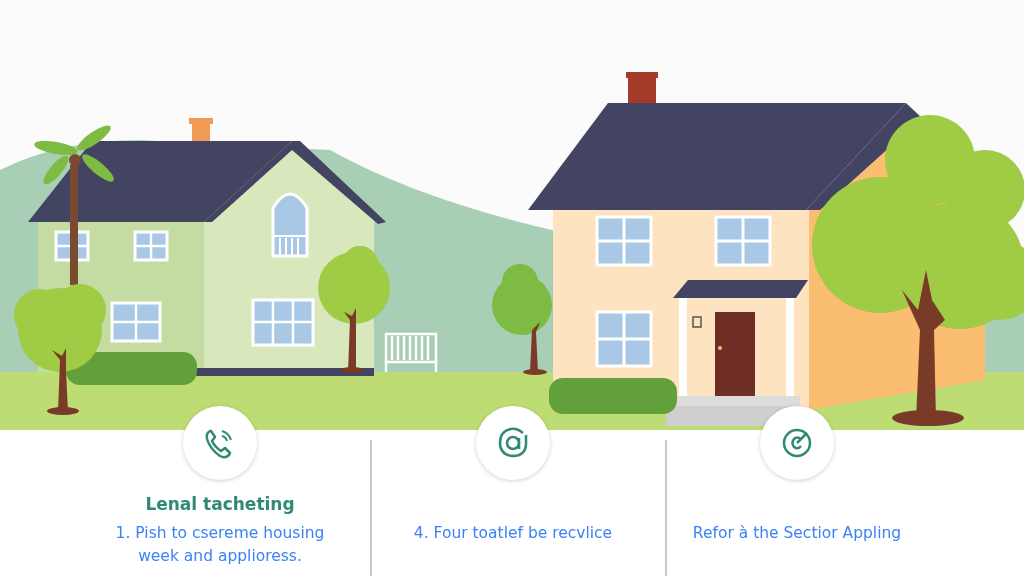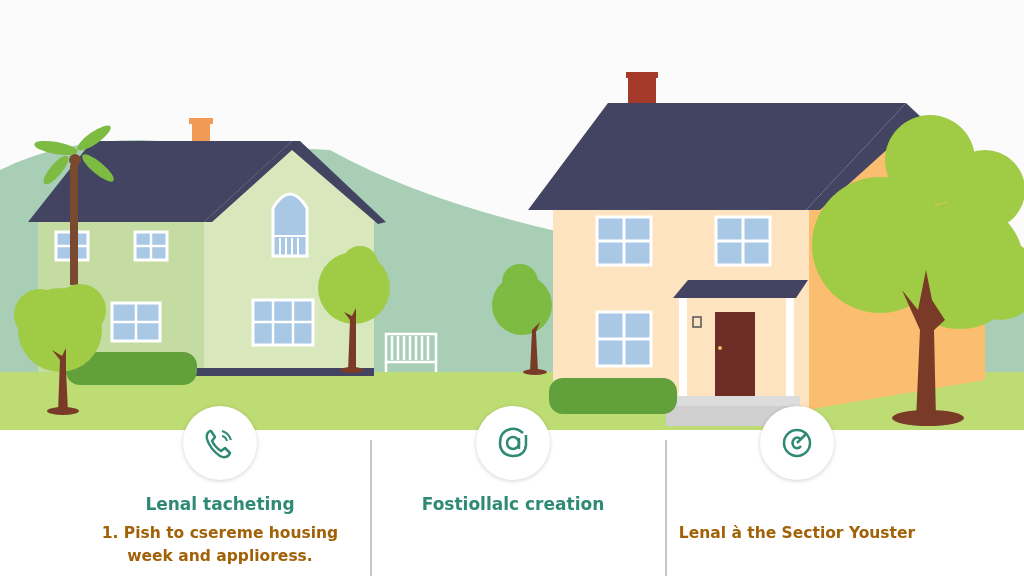--- a/index.html
+++ b/index.html
@@ -2,21 +2,21 @@
 <html><head>
 <meta charset="utf-8">
 <style>
   html, body { margin:0; padding:0; }
   body { width:1024px; height:576px; overflow:hidden; background:#fbfbfb; font-family:"DejaVu Sans", sans-serif; position:relative; }
   .scene { position:absolute; left:0; top:0; width:1024px; height:432px; }
   .bottom { position:absolute; left:0; top:430px; width:1024px; height:146px; background:#ffffff; }
   .feature { position:absolute; top:0; width:300px; height:146px; text-align:center; }
   .icon-circle { position:absolute; left:50%; top:-24px; width:74px; height:74px; margin-left:-37px; border-radius:50%; background:#fff; box-shadow:0 1px 4px rgba(0,0,0,0.18); display:flex; align-items:center; justify-content:center; }
   .f-title { position:absolute; left:0; right:0; top:64px; font-size:17px; font-weight:bold; color:#2f8a73; }
-  .f-desc { position:absolute; left:0; right:0; top:92px; font-size:15.5px; color:#a16207; line-height:23px;font-weight:bold; }
+  .f-desc { position:absolute; left:0; right:0; top:92px; font-size:15.5px; color:#3b82f6; line-height:23px; }
   .divider { position:absolute; top:10px; width:2px; height:136px; background:#c8c8c8; }
 </style>
 </head>
 <body>
 
 <div class="scene">
   <svg width="1024" height="432" viewBox="0 0 1024 432" xmlns="http://www.w3.org/2000/svg">
 
     <path d="M0 170 Q60 140 140 140 L330 150 Q420 200 560 232 L560 380 L0 380 Z" fill="#a8cfb5"></path>
     <path d="M880 240 Q960 250 1024 300 L1024 380 L880 380 Z" fill="#a8cfb5"></path>
@@ -171,32 +171,32 @@
   <div class="divider" style="left:370px;"></div>
 
   <div class="feature" style="left:363px;">
     <div class="icon-circle">
       <svg width="40" height="40" viewBox="0 0 40 40">
         <path d="M30 10 Q24 5 18 6 Q7 8 7 20 Q7 32 20 33 Q32 33 33 22 L33 12" fill="none" stroke="#2f8a73" stroke-width="2.5"></path>
         <circle cx="20" cy="20" r="6" fill="none" stroke="#2f8a73" stroke-width="2.5"></circle>
         <line x1="26" y1="15" x2="26" y2="26" stroke="#2f8a73" stroke-width="2.5"></line>
       </svg>
     </div>
-    <div class="f-title">Fostiollalc creation</div>
     <div class="f-desc">
+      <div>4. Four toatlef be recvlice</div>
     </div>
   </div>
 
   <div class="divider" style="left:665px;"></div>
 
   <div class="feature" style="left:647px;">
     <div class="icon-circle">
       <svg width="40" height="40" viewBox="0 0 40 40">
         <circle cx="20" cy="20" r="13" fill="none" stroke="#2f8a73" stroke-width="2.5"></circle>
         <path d="M24 16 Q20 13 17 16 Q14 20 17 24 Q21 27 24 23" fill="none" stroke="#2f8a73" stroke-width="2.5"></path>
         <line x1="20" y1="20" x2="30" y2="10" stroke="#2f8a73" stroke-width="2.5"></line>
       </svg>
     </div>
     <div class="f-desc">
-      <div>Lenal à the Sectior Youster</div>
+      <div>Refor à the Sectior Appling</div>
     </div>
   </div>
 </div>
 
 </body></html>

